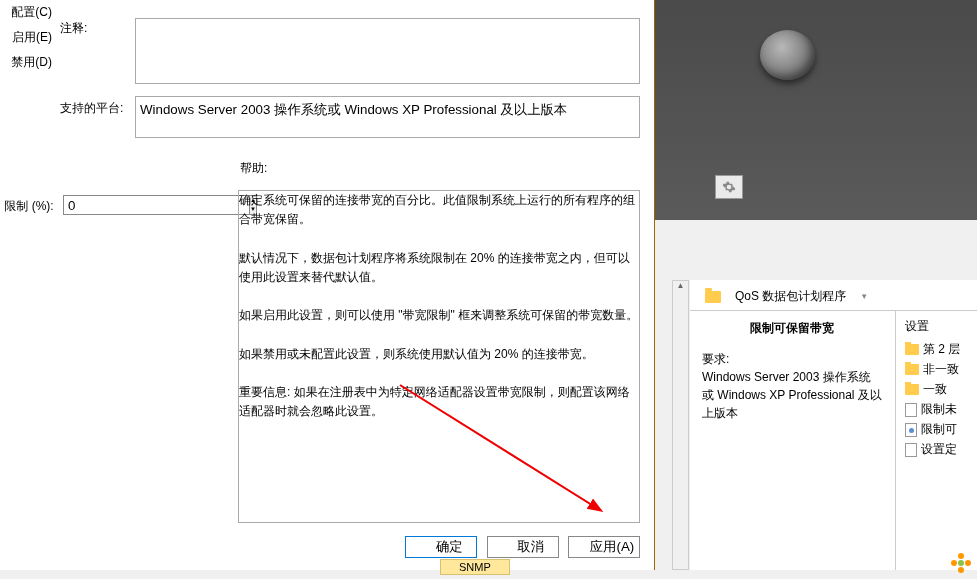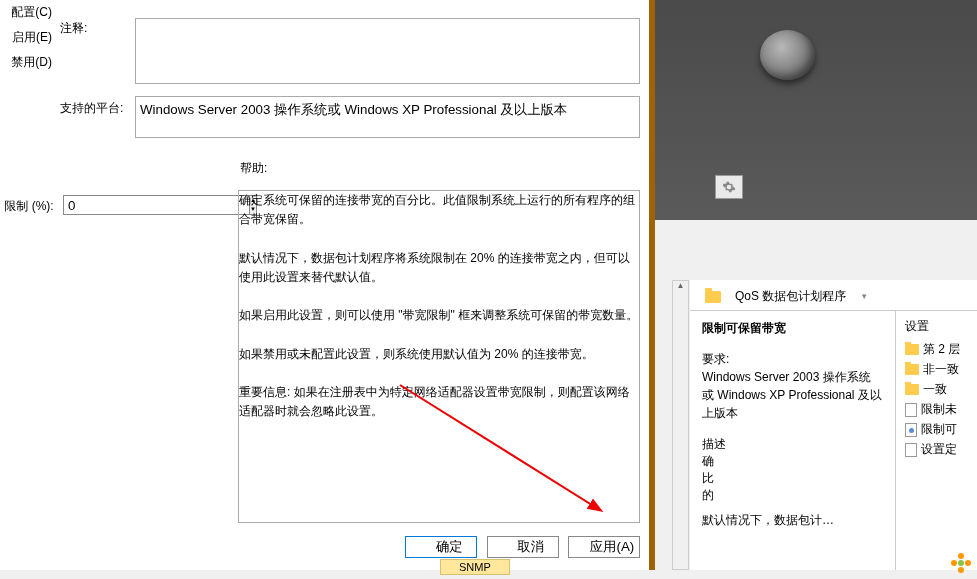--- a/index.html
+++ b/index.html
@@ -38,21 +38,21 @@
   justify-content: center;
 }
 .desk-icon svg { width: 14px; height: 14px; }
 
 
 .dialog {
   position: absolute;
   left: 0; top: 0;
   width: 655px; height: 570px;
   background: #fff;
-  border-right: 6px solid #a16207;
+  border-right: 1px solid #a16207;
 }
 .left-col {
   position: absolute;
   left: 0; top: 0;
   width: 54px;
   text-align: right;
   padding-right: 2px;
 }
 .left-col div { height: 25px; line-height: 25px; }
 .lbl-comment { position: absolute; left: 60px; top: 20px; }
@@ -174,21 +174,21 @@
 }
 .folder-icon::before {
   content:""; position:absolute; top:-3px; left:0; width:7px;height:3px; background:#ffcc4d; border-radius:1px;
 }
 .hr { position:absolute; left:0; top:30px; width:100%; height:1px; background:#ccc; }
 .left-pane {
   position: absolute;
   left: 12px; top: 40px;
   width: 180px;
 }
-.left-pane .title { font-weight: bold; margin-bottom: 0; }
+.left-pane .title { font-weight: bold; margin-bottom: 0; text-align: center; }
 .left-pane a { color: #1a5bc5; text-decoration: underline; cursor:pointer;}
 .left-pane .sect { margin-top: 14px; }
 .right-list {
   position: absolute;
   left: 215px; top: 38px;
   width: 70px;
 }
 .right-list .hdr { margin-bottom: 6px; }
 .right-list .itm { display:flex; align-items:center; gap:4px; margin:3px 0; white-space:nowrap; }
 .right-list .fic { width:14px;height:11px;background:#ffcc4d;border-radius:1px;position:relative;flex-shrink:0;}
@@ -283,28 +283,20 @@
     <span style="font-size:8px;color:#888;">▼</span>
   </div>
   <div class="hr"></div>
 
   <div class="left-pane">
     <div class="title">限制可保留带宽</div>
     <div class="sect">
       <div>要求:</div>
       <div style="line-height:1.5;">Windows Server 2003 操作系统或 Windows XP Professional 及以上版本</div>
     </div>
-    <div class="sect">
-      <div>描述</div>
-      <div>确</div>
-      <div>比</div>
-      <div>的</div>
-      <div style="height:8px;"></div>
-      <div>默认情况下，数据包计…</div>
-    </div>
   </div>
 
   <div class="vr"></div>
 
   <div class="right-list">
     <div class="hdr">设置</div>
     <div class="itm">
         <span class="fic"></span>
         <span>第 2 层</span>
       </div>

